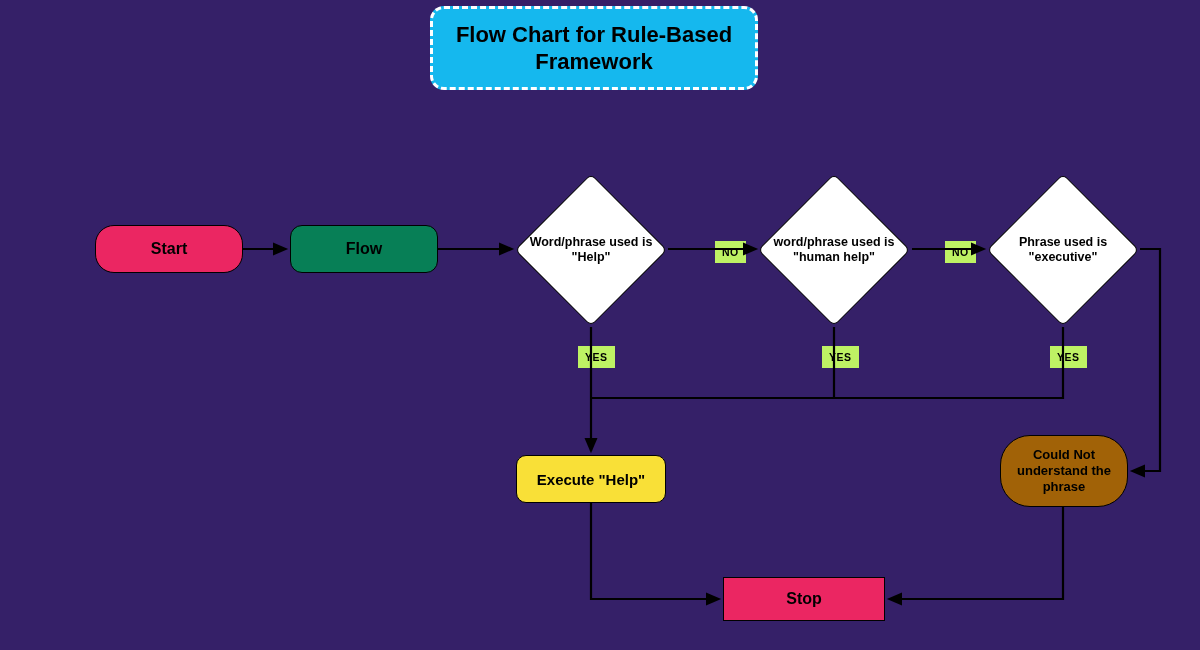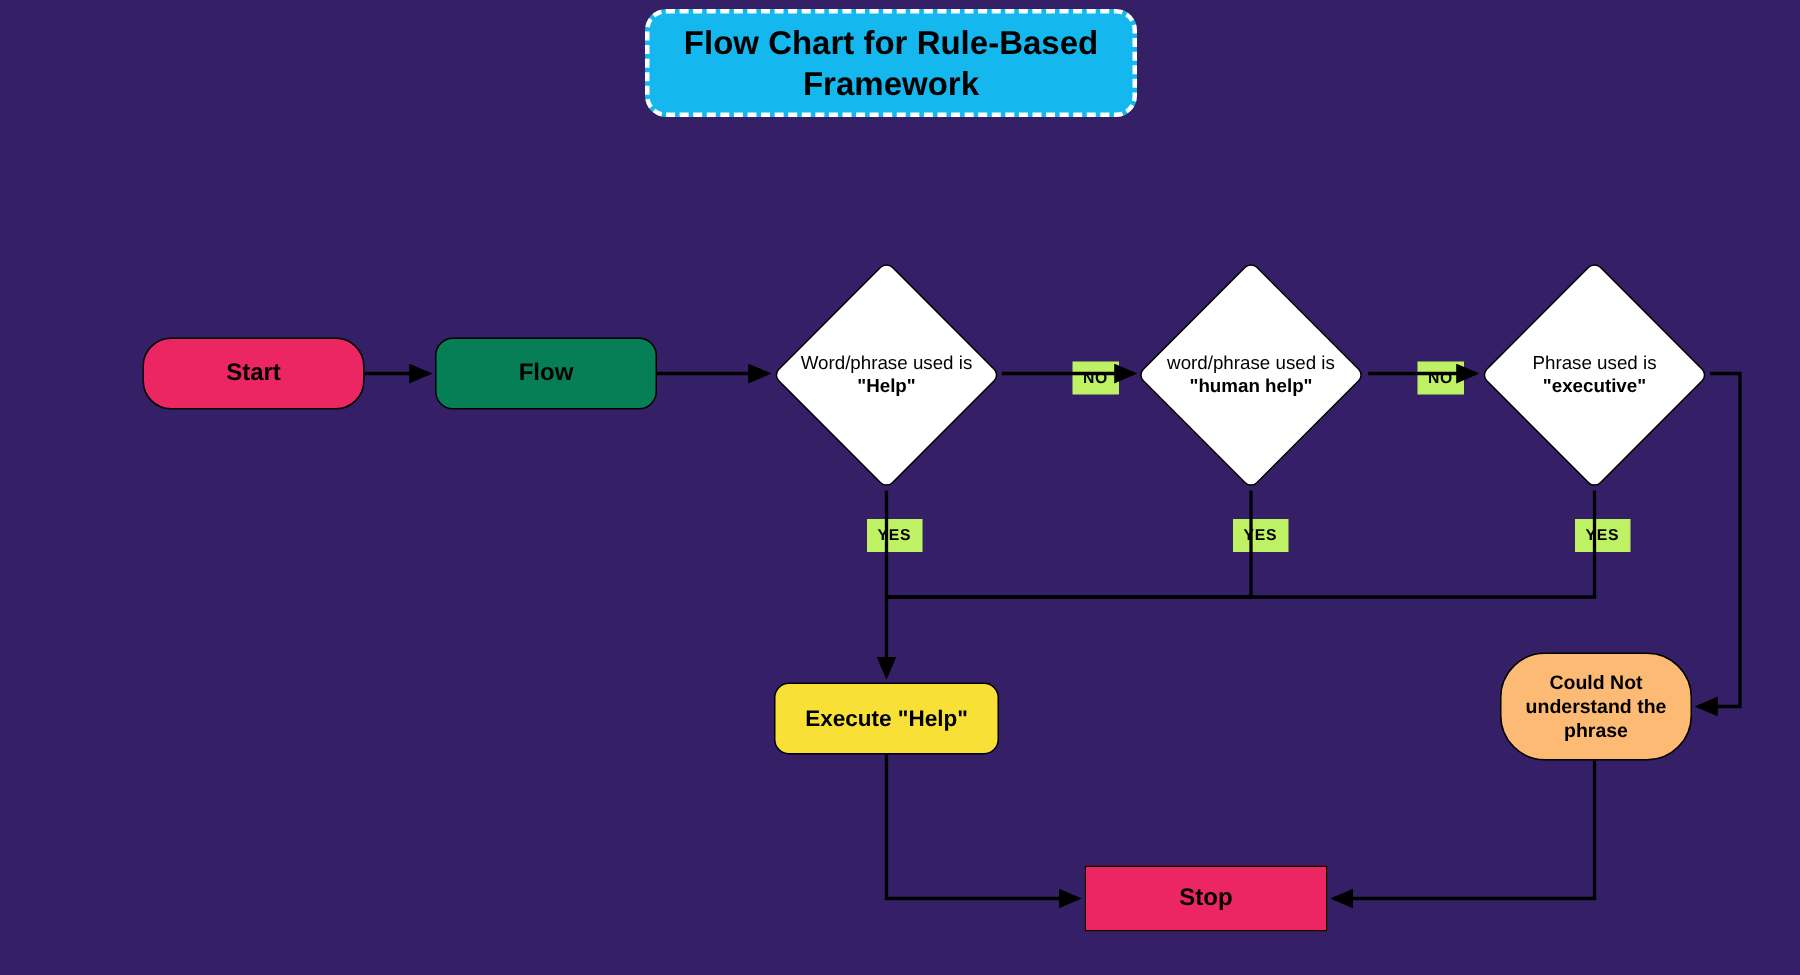--- a/index.html
+++ b/index.html
@@ -1,34 +1,34 @@
 <!DOCTYPE html>
 <html><head>
 <meta charset="utf-8">
 <style>
 html,body{margin:0;padding:0;width:1200px;height:650px;background:#352068;font-family:Helvetica,Arial,sans-serif;}
-.title-box{position:absolute;left:430px;top:6px;width:328px;height:72px;background:#15b8ee;border:3px dashed #fff;border-radius:14px;display:flex;align-items:center;justify-content:center;text-align:center;color:#000;font-weight:700;font-size:22px;line-height:1.25;padding:0 12px;box-sizing:border-box;}
+.title-box{position:absolute;left:430px;top:6px;width:328px;height:84px;background:#15b8ee;border:3px dashed #fff;border-radius:14px;display:flex;align-items:center;justify-content:center;text-align:center;color:#000;font-weight:700;font-size:22px;line-height:1.25;padding:0 12px;box-sizing:border-box;}
 .node{position:absolute;display:flex;align-items:center;justify-content:center;text-align:center;font-weight:700;color:#000;box-sizing:border-box;}
 .pill{width:148px;height:48px;border-radius:12px;border:1px solid #000;font-size:16px;}
 .start{left:95px;top:225px;background:#eb2662;border-radius:19px;}
 .input{left:290px;top:225px;background:#077f56;}
 .diamond-wrap{width:150px;height:150px;}
 .diamond{width:106px;height:106px;background:#fff;border:1px solid #000;transform:rotate(45deg);border-radius:6px;}
-.diamond-text{position:absolute;width:140px;font-size:12.5px;font-weight:400;line-height:1.2;}
+.diamond-text{position:absolute;width:140px;font-size:12.5px;font-weight:700;line-height:1.2;}
 .d1{left:516px;top:175px;}
 .d2{left:759px;top:175px;}
 .d3{left:988px;top:175px;}
 .tag{position:absolute;background:#bef264;border:0;font-size:10.5px;font-weight:700;padding:5px 7px;letter-spacing:.5px;}
 .no1{left:715px;top:241px;}
 .no2{left:945px;top:241px;}
 .yes1{left:578px;top:346px;}
 .yes2{left:822px;top:346px;}
 .yes3{left:1050px;top:346px;}
 .exec{left:516px;top:455px;width:150px;height:48px;background:#f9e037;border-radius:10px;border:1px solid #000;font-size:15px;}
-.could{left:1000px;top:435px;width:128px;height:72px;background:#fdba74;border-radius:30px;border:1px solid #000;font-size:13px;line-height:1.25;padding:6px;}
+.could{left:1000px;top:435px;width:128px;height:72px;background:#a16207;border-radius:30px;border:1px solid #000;font-size:13px;line-height:1.25;padding:6px;}
 .stop{left:723px;top:577px;width:162px;height:44px;background:#eb2662;border-radius:0;border:1px solid #000;font-size:16px;}
 svg{position:absolute;left:0;top:0;width:1200px;height:650px;pointer-events:none;}
 .conn{stroke:#000;stroke-width:2.2;fill:none;}
 .ah{fill:#000;}
 </style>
 </head>
 <body>
 
 <div class="title-box">Flow Chart for Rule-Based Framework</div>
 

